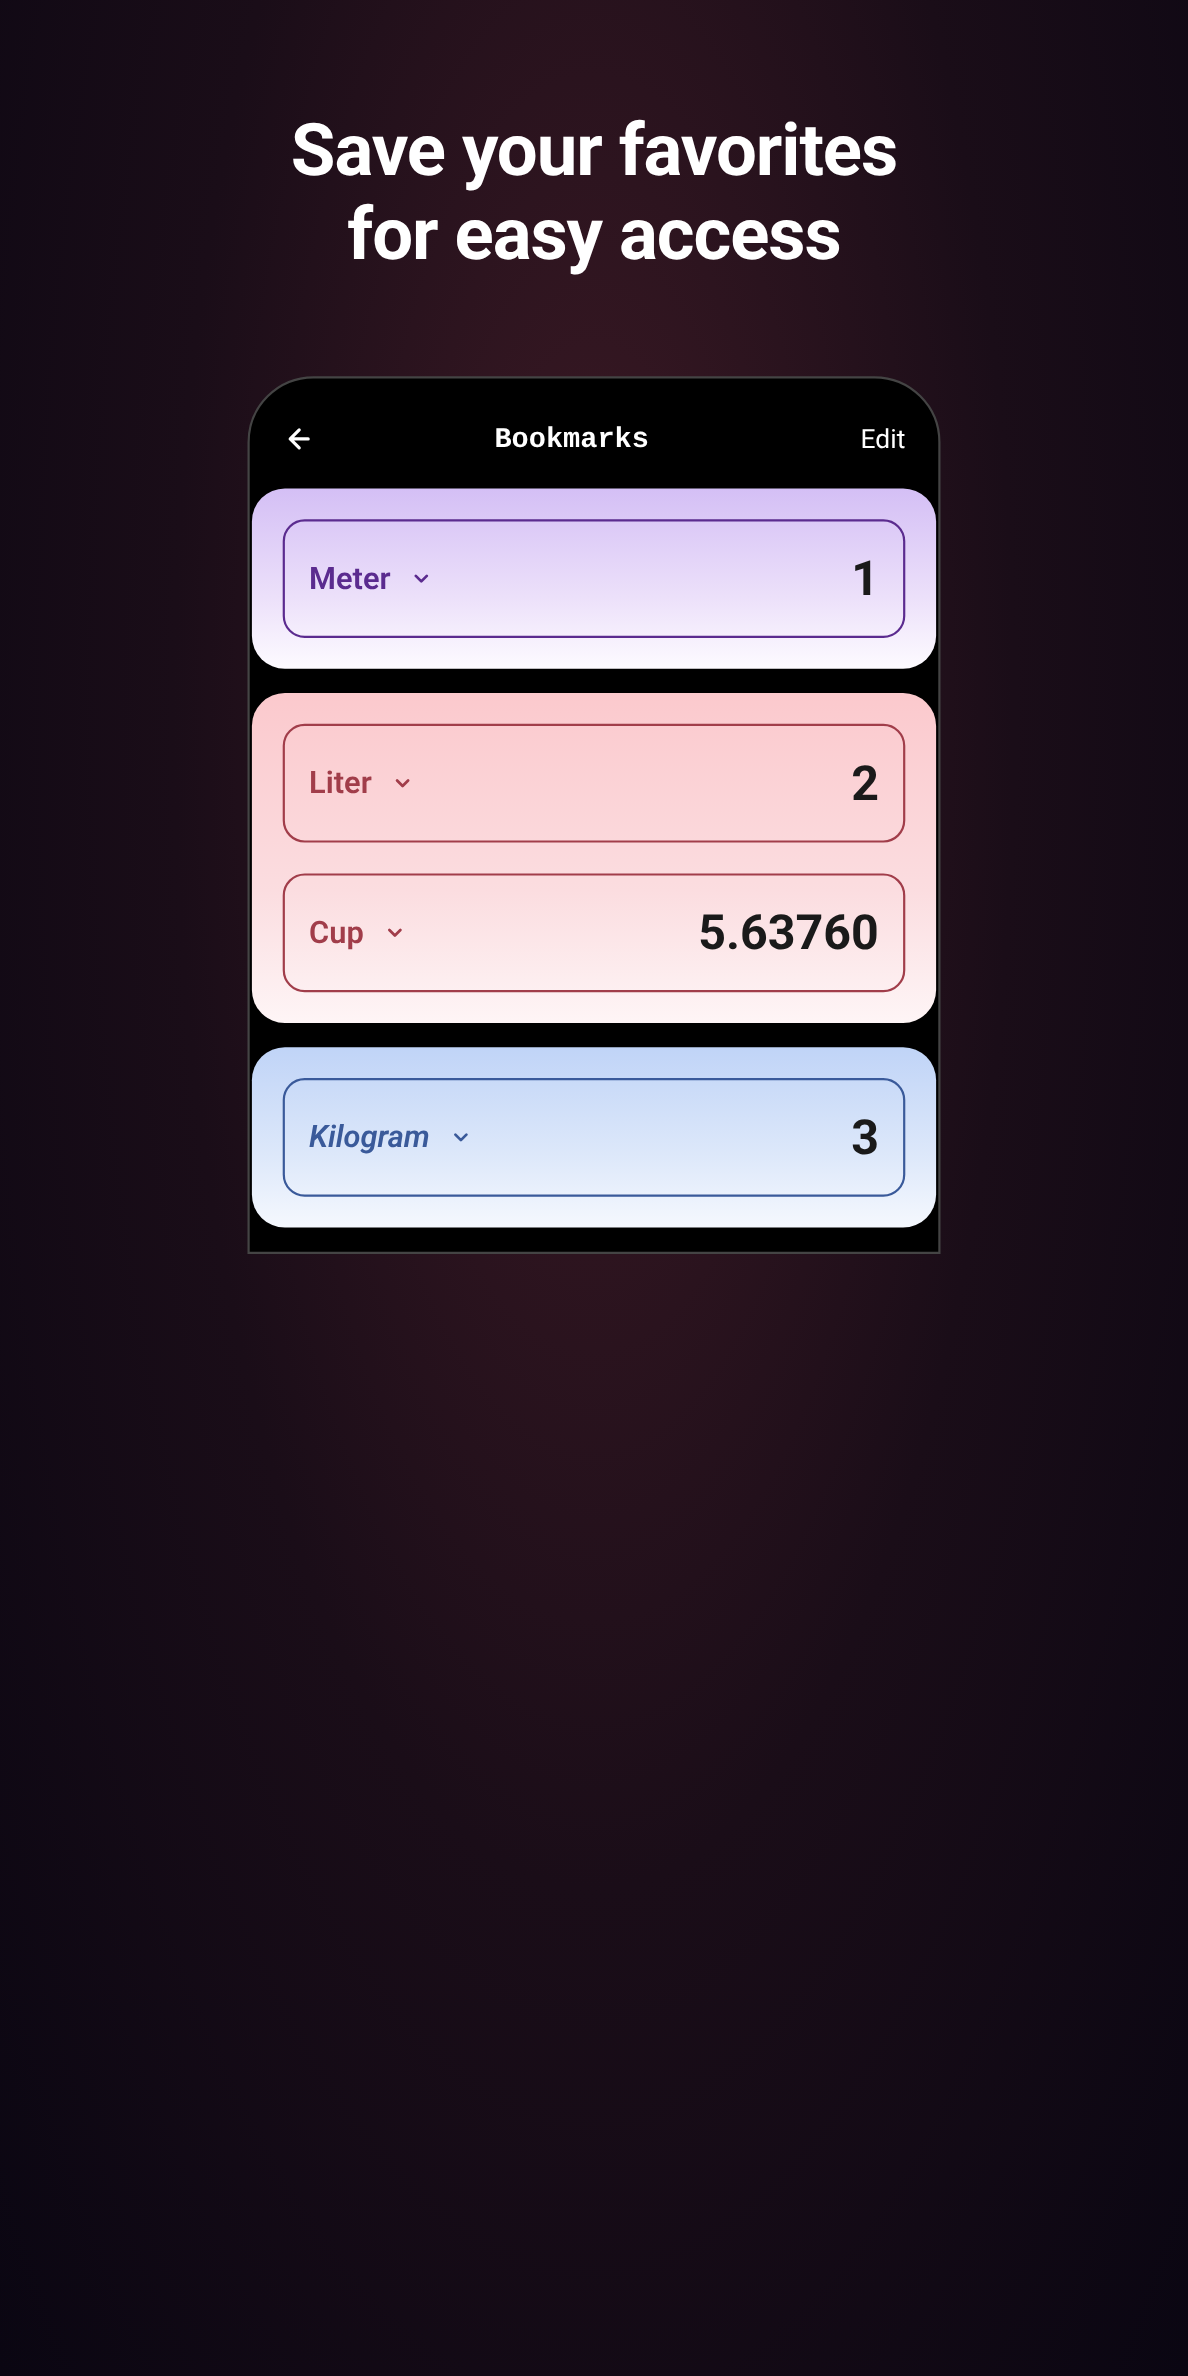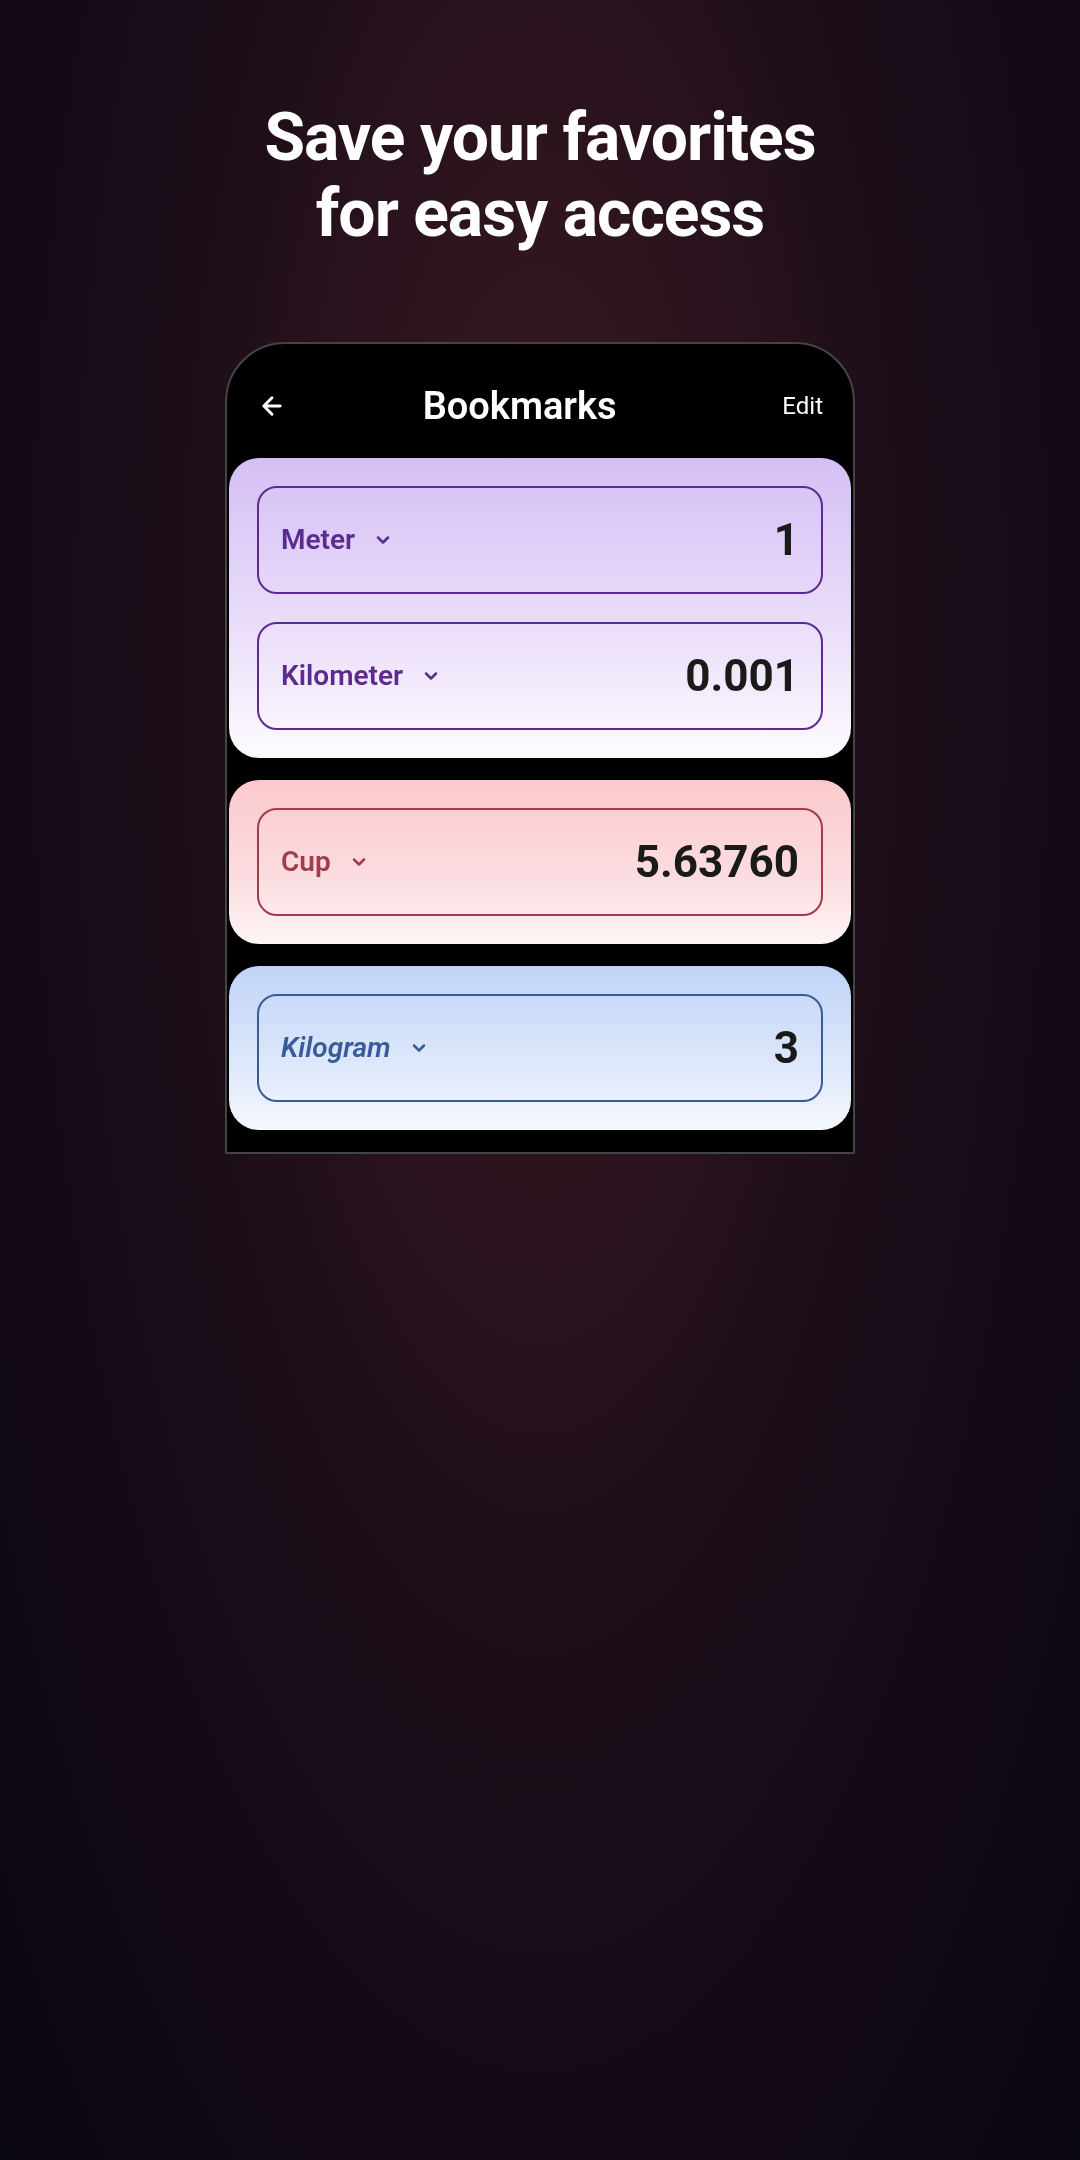--- a/index.html
+++ b/index.html
@@ -38,25 +38,26 @@
   width: 30px;
   height: 30px;
   display: flex;
   align-items: center;
   justify-content: center;
   cursor: pointer;
 }
 .back-arrow svg { width: 28px; height: 28px; }
 .header-title {
   color: #ffffff;
-  font-size: 38px;
+  font-size: 26px;
   font-weight: 600;
   flex: 1;
   text-align: center;
   margin-left: -30px;
+  font-family: Liberation Mono, monospace;
 }
 .edit-btn {
   color: #ffffff;
   font-size: 24px;
   font-weight: 400;
   cursor: pointer;
 }
 .cards-wrap {
   padding: 0 2px;
 }
@@ -131,33 +132,33 @@
     <div class="card card-purple">
       <div class="row">
         <div class="unit-select">
           <span class="unit-label">Meter</span>
           <svg class="chevron" viewBox="0 0 24 24" fill="none">
               <path d="M6 9l6 6 6-6" stroke-width="3" stroke-linecap="round" stroke-linejoin="round"></path>
             </svg>
         </div>
         <div class="value">1</div>
       </div>
+    </div>
+
+
+    <div class="card card-pink">
       <div class="row">
         <div class="unit-select">
-          <span class="unit-label">Kilometer</span>
+          <span class="unit-label">Liter</span>
           <svg class="chevron" viewBox="0 0 24 24" fill="none">
               <path d="M6 9l6 6 6-6" stroke-width="3" stroke-linecap="round" stroke-linejoin="round"></path>
             </svg>
         </div>
-        <div class="value">0.001</div>
+        <div class="value">2</div>
       </div>
-    </div>
-
-
-    <div class="card card-pink">
       <div class="row">
         <div class="unit-select">
           <span class="unit-label">Cup</span>
           <svg class="chevron" viewBox="0 0 24 24" fill="none">
               <path d="M6 9l6 6 6-6" stroke-width="3" stroke-linecap="round" stroke-linejoin="round"></path>
             </svg>
         </div>
         <div class="value">5.63760</div>
       </div>
     </div>

